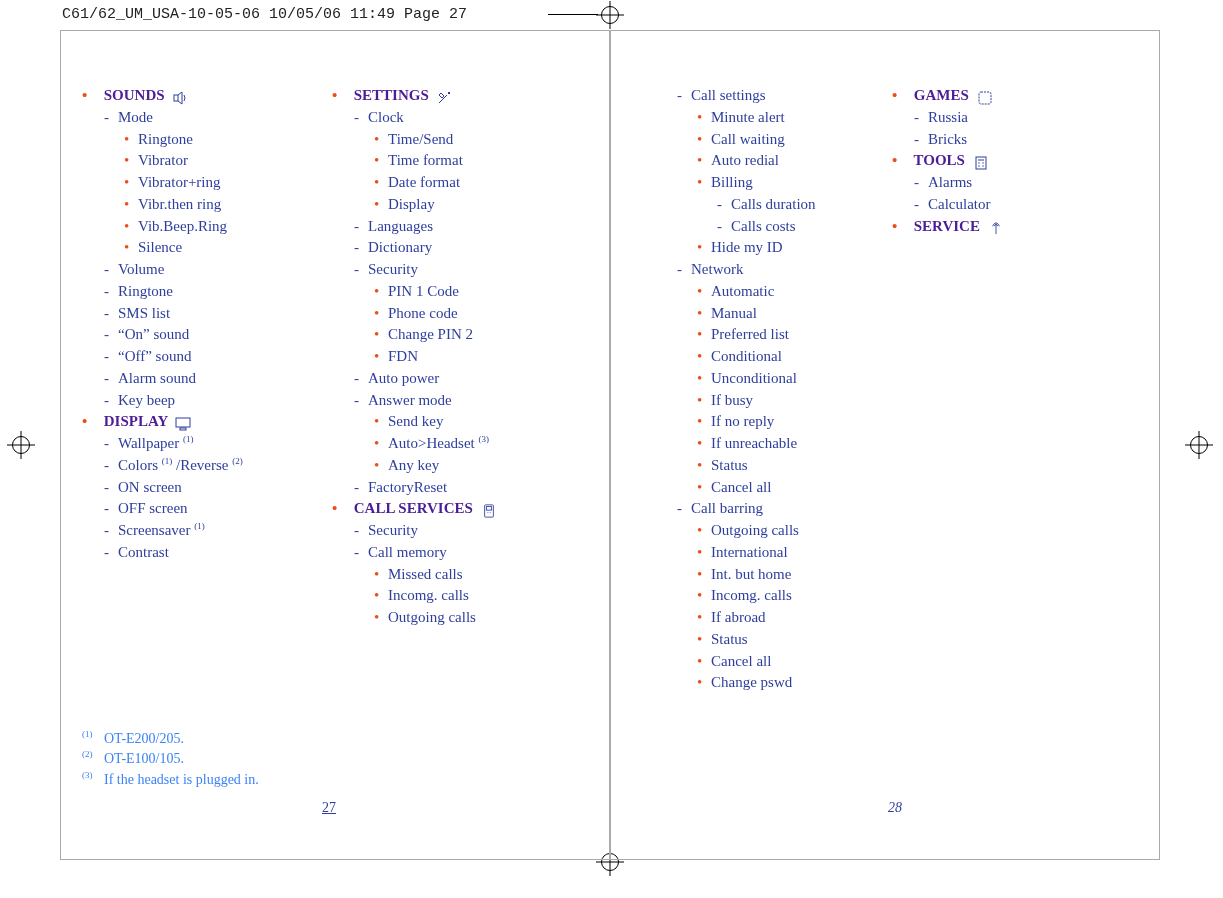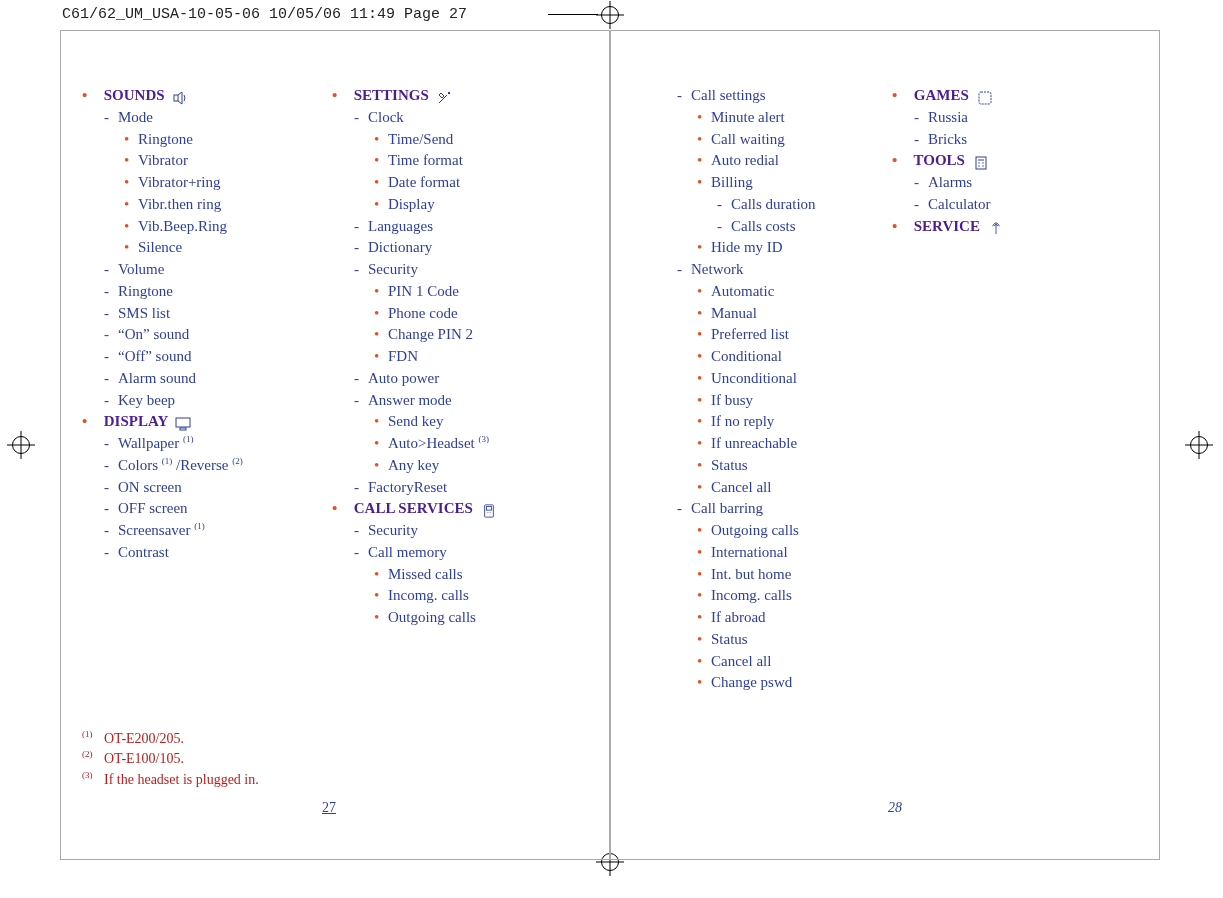--- a/index.html
+++ b/index.html
@@ -82,21 +82,21 @@
     vertical-align: middle;
     margin-left: 4px;
   }
   .icon svg { width: 100%; height: 100%; }
 
   .footnotes {
     position: absolute;
     top: 728px;
     left: 82px;
     font-size: 14px;
-    color: #b91c1c;
+    color: #3b82f6;
     line-height: 1.4;
   }
   .footnotes .fn-num { font-size: 9px; vertical-align: super; display: inline-block; width: 22px; }
   .page-num {
     position: absolute;
     top: 800px;
     font-size: 14px;
     color: #2e3e9c;
   }
   .pn-left { left: 322px; text-decoration: underline; }

